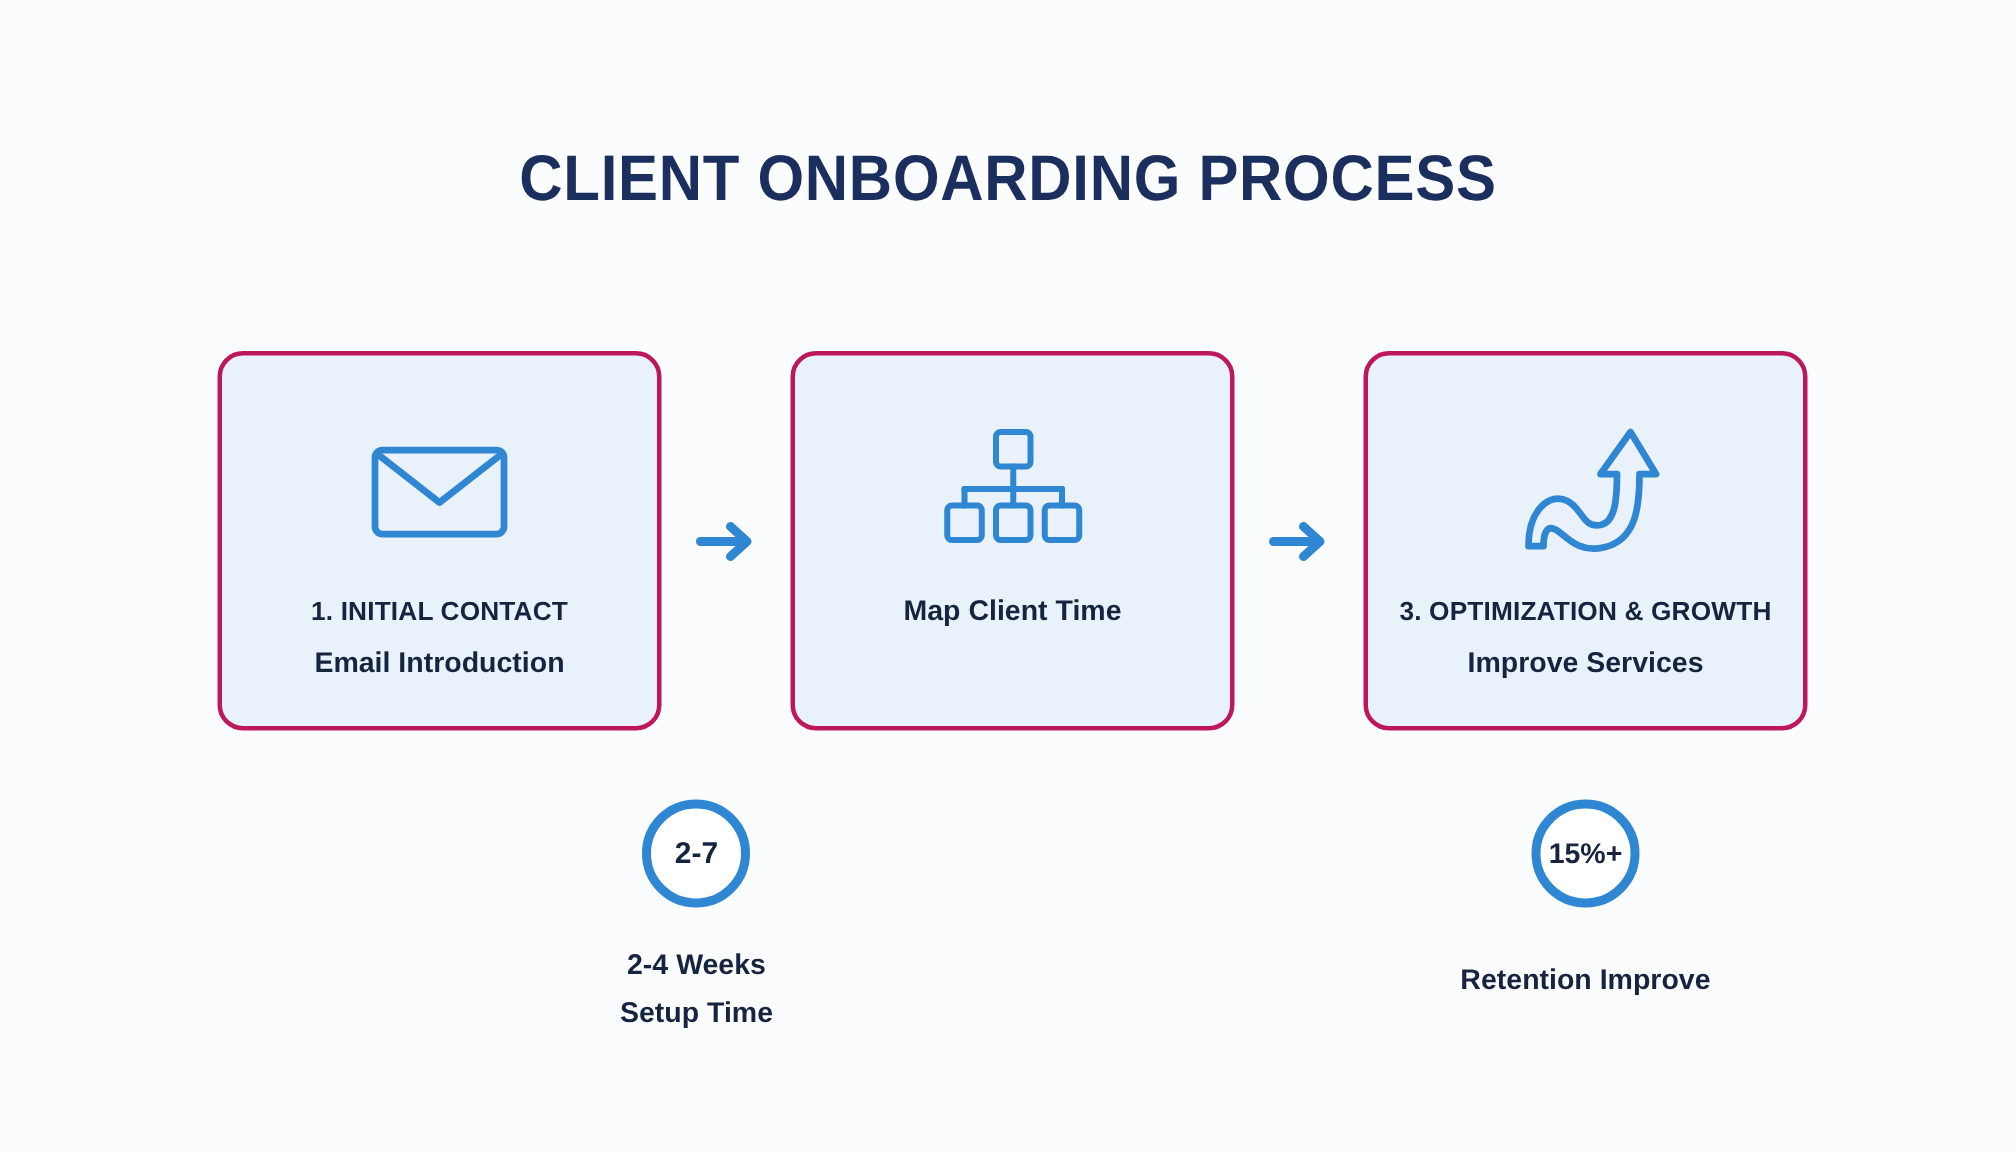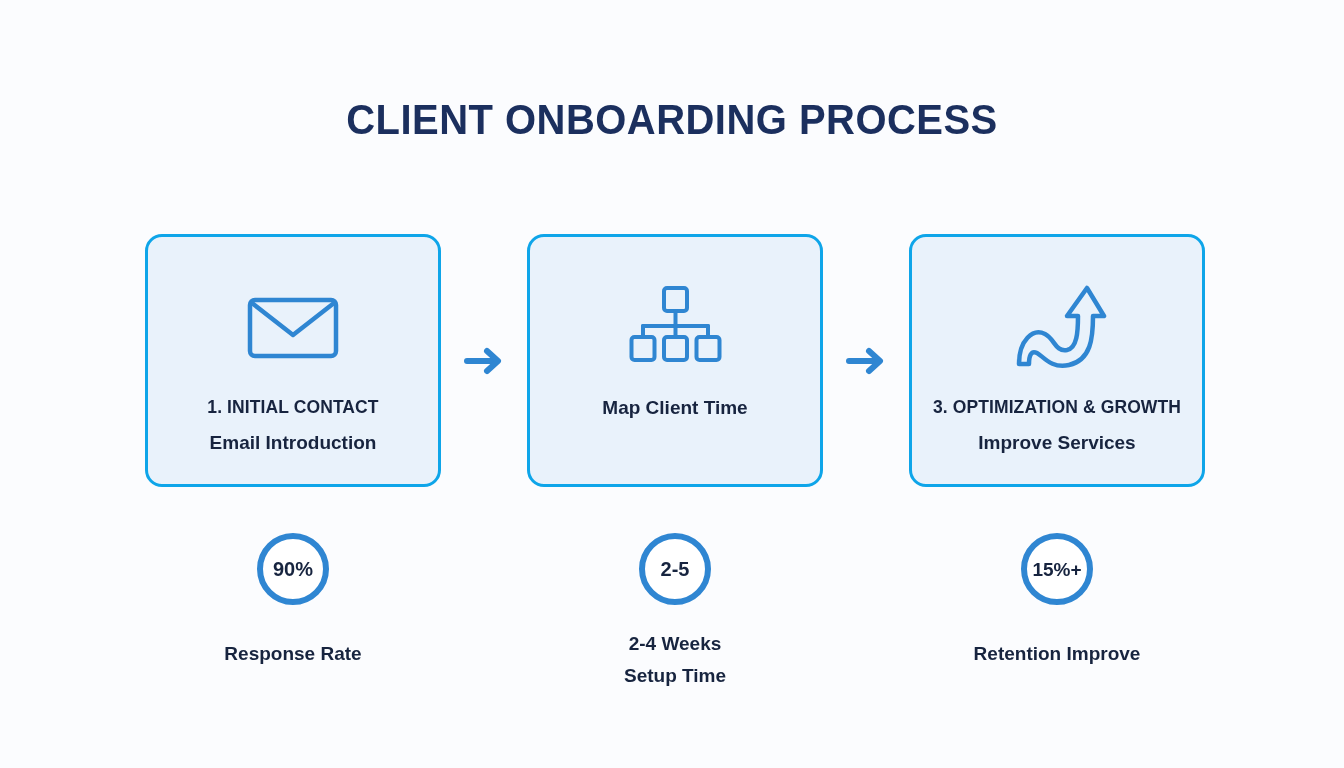--- a/index.html
+++ b/index.html
@@ -43,21 +43,21 @@
     display: flex;
     align-items: center;
     justify-content: space-between;
   }
 
   .step-card {
     width: 296px;
     height: 253px;
     box-sizing: border-box;
     background: #e9f2fb;
-    border: 3px solid #0ea5e9;
+    border: 3px solid #be185d;
     border-radius: 17px;
     display: flex;
     flex-direction: column;
     align-items: center;
     position: relative;
   }
 
   .card-icon {
     height: 110px;
     display: flex;
@@ -214,32 +214,26 @@
       </svg>
     </div>
     <div class="card-title">3. OPTIMIZATION &amp; GROWTH</div>
     <div class="card-sub">Improve Services</div>
   </div>
 
 </div>
 
 <div class="stats-row">
 
+
+  <div class="stat-spacer"></div>
+
   <div class="stat-block">
     <div class="stat-circle">
-      <span class="stat-value">90%</span>
-    </div>
-    <div class="stat-label">Response Rate</div>
-  </div>
-
-  <div class="stat-spacer"></div>
-
-  <div class="stat-block">
-    <div class="stat-circle">
-      <span class="stat-value">2-5</span>
+      <span class="stat-value">2-7</span>
     </div>
     <div class="stat-label tight">2-4 Weeks
 Setup Time</div>
   </div>
 
   <div class="stat-spacer"></div>
 
   <div class="stat-block">
     <div class="stat-circle">
       <span class="stat-value small">15%+</span>

